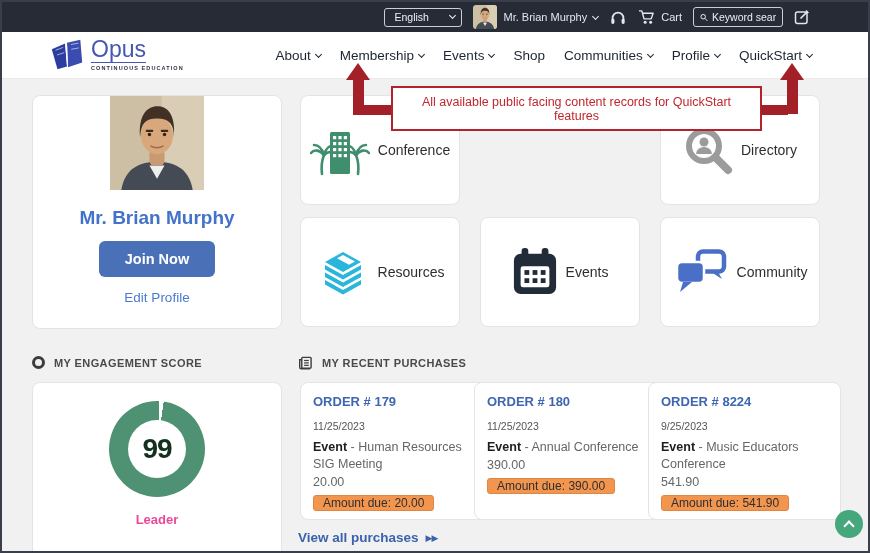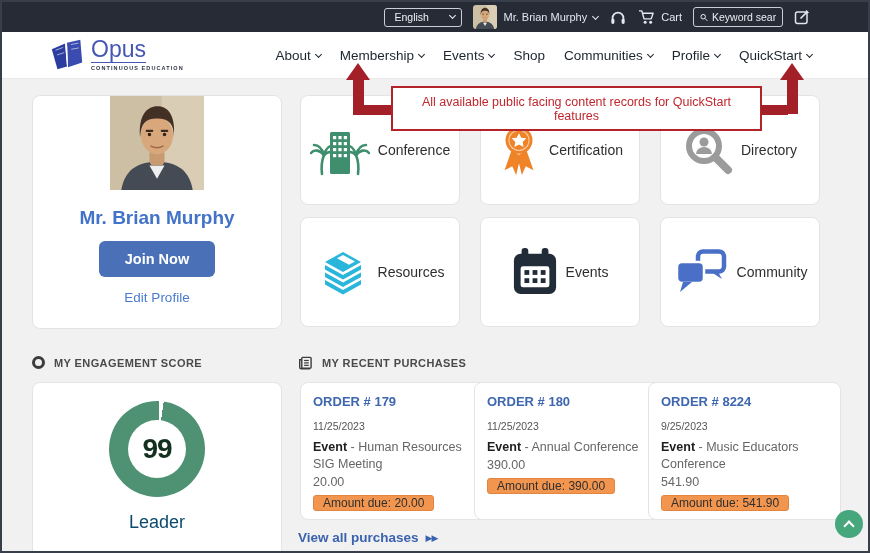--- a/index.html
+++ b/index.html
@@ -56,21 +56,21 @@
   .f1 svg,.f4 svg{margin-top:6px}
 
   .sec-head{position:absolute;display:flex;align-items:center;gap:9px;font-size:11px;font-weight:700;letter-spacing:.4px;color:#4a4a4a}
   .eng-head{left:30px;top:277px}
   .pur-head{left:296px;top:277px}
   .ring-icon{width:13px;height:13px;border:3.5px solid #3c3c3c;border-radius:50%;display:inline-block}
 
   .eng-card{left:30px;top:303px;width:250px;height:210px;text-align:center}
   .donut{width:96px;height:96px;margin:18px auto 0;border-radius:50%;background:conic-gradient(from 3deg,#ffffff 0 5deg,#4f9273 5deg 360deg);display:flex;align-items:center;justify-content:center}
   .donut-hole{width:58px;height:58px;border-radius:50%;background:#fff;display:flex;align-items:center;justify-content:center;font-size:28px;font-weight:700;color:#14301f;letter-spacing:-1px}
-  .eng-level{margin-top:15px;font-weight:400;font-size:18px;color:#0c4a6e}
+  .eng-level{margin-top:15px;font-weight:700;font-size:13px;color:#ec4899}
 
   .order{width:193px;height:138px;padding:11px 12px;overflow:hidden}
   .o1{left:298px;top:303px}.o2{left:472px;top:303px}.o3{left:646px;top:303px}
   .order-id{color:#3f66b0;font-weight:700;font-size:13px;cursor:pointer}
   .order-date{color:#555;font-size:10.5px;margin-top:11px}
   .order-desc{margin-top:7px;font-size:12.5px;color:#666;line-height:1.35}
   .order-cat{color:#1e1e1e;font-weight:700}
   .order-price{font-size:12.5px;color:#666;margin-top:2px}
   .badge{display:inline-block;margin-top:6px;background:#f2954f;border:1px solid #e28540;border-radius:3px;color:#2f2f2f;font-size:12px;padding:0 9px;white-space:nowrap}
 
@@ -252,30 +252,20 @@
             <rect x="28.4" y="18" width="3.2" height="3.2"></rect>
             <rect x="33.8" y="18" width="3.2" height="3.2"></rect>
           <rect x="23" y="24" width="3.2" height="3.2"></rect>
             <rect x="28.4" y="24" width="3.2" height="3.2"></rect>
             <rect x="33.8" y="24" width="3.2" height="3.2"></rect>
         </g>
       </svg>
       <span class="feature-label">Conference</span>
     </section>
 
-    <section class="card feature f2">
-      <svg width="44" height="52" viewBox="0 0 44 54">
-        <path d="M14 28 L7 48 L15 44 L19 53 L24 33 Z" fill="#ee8327"></path>
-        <path d="M30 28 L37 48 L29 44 L25 53 L20 33 Z" fill="#ee8327"></path>
-        <circle cx="22" cy="17" r="14" fill="#ee8327"></circle>
-        <circle cx="22" cy="17" r="10.5" fill="none" stroke="#ffffff" stroke-width="1.2" opacity=".55"></circle>
-        <polygon fill="#ffffff" points="22,9.5 24.4,14.3 29.6,14.9 25.8,18.6 26.8,23.8 22,21.2 17.2,23.8 18.2,18.6 14.4,14.9 19.6,14.3"></polygon>
-      </svg>
-      <span class="feature-label">Certification</span>
-    </section>
 
     <section class="card feature f3">
       <svg width="50" height="50" viewBox="0 0 50 50">
         <circle cx="21" cy="21" r="15" fill="none" stroke="#9b9b9b" stroke-width="6"></circle>
         <line x1="32.5" y1="32.5" x2="45" y2="45" stroke="#9b9b9b" stroke-width="8" stroke-linecap="round"></line>
         <circle cx="21" cy="17" r="4.5" fill="#9b9b9b"></circle>
         <path d="M13 29 a8 7 0 0 1 16 0 Z" fill="#9b9b9b"></path>
       </svg>
       <span class="feature-label">Directory</span>
     </section>

